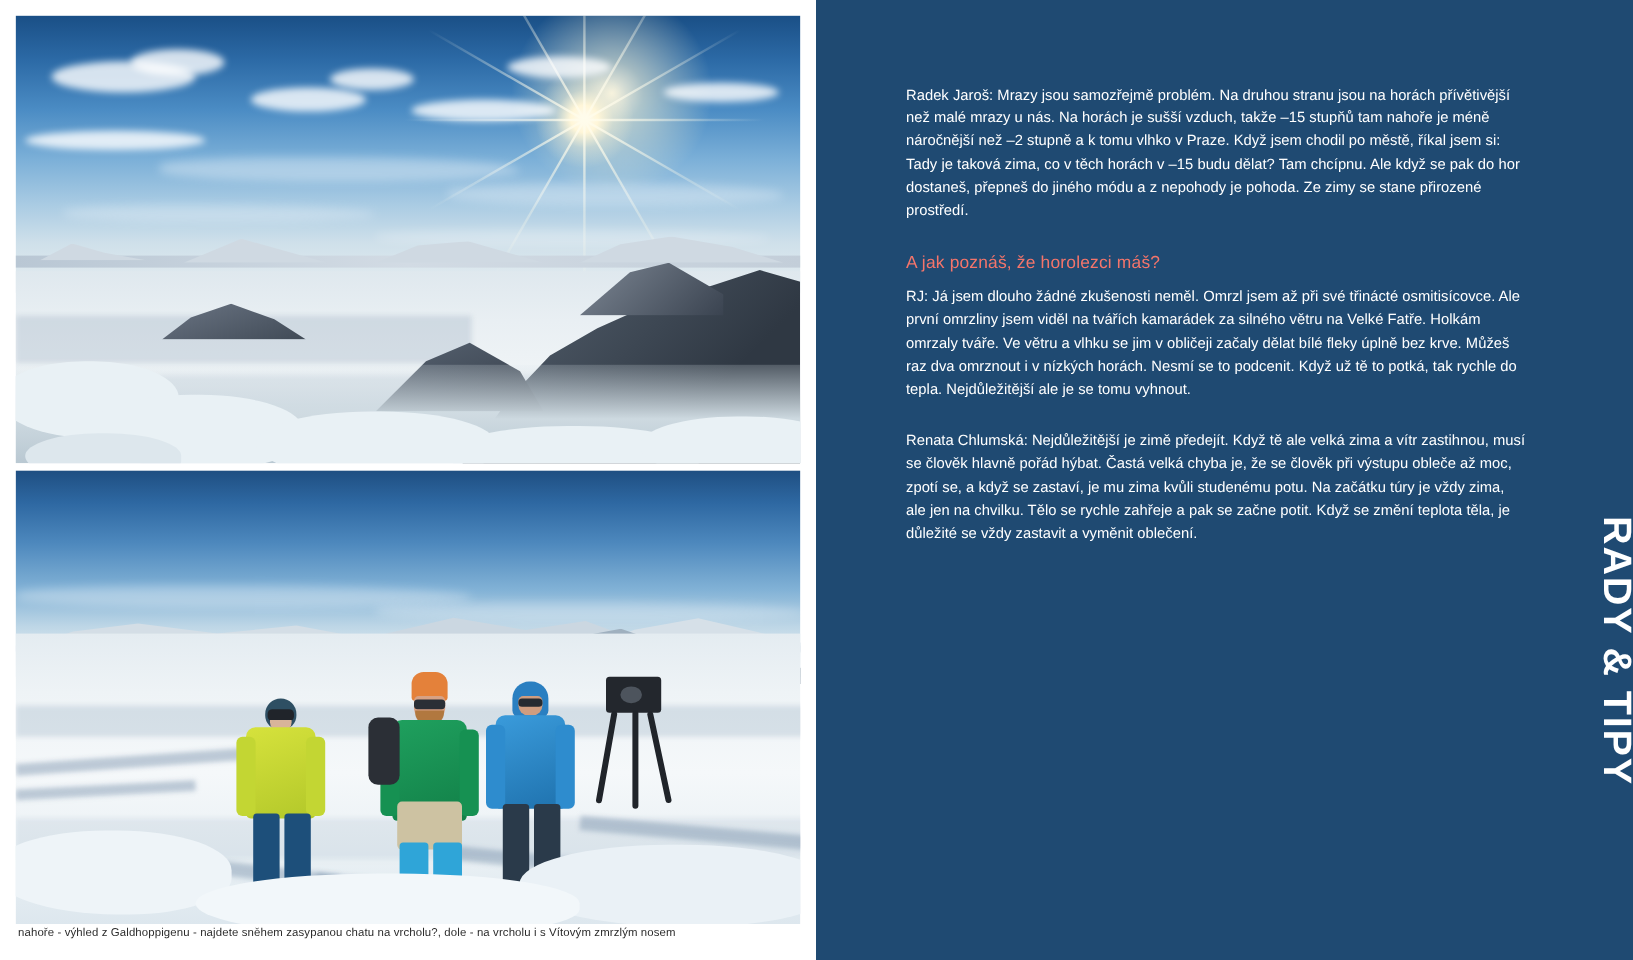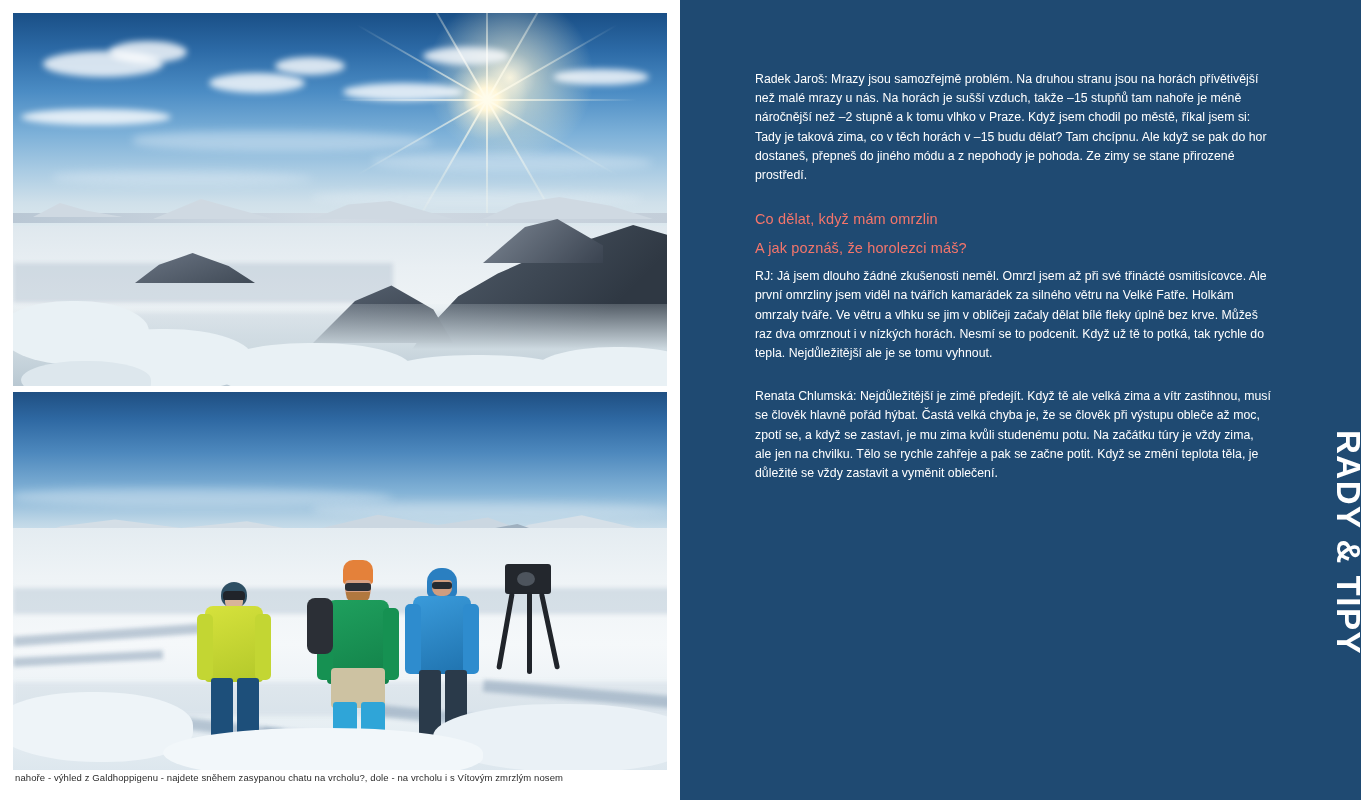--- a/index.html
+++ b/index.html
@@ -342,21 +342,20 @@
 
   <div class="right-page">
     <div class="text-col">
 
       <div class="block">
         <p class="a">Radek Jaroš: Mrazy jsou samozřejmě problém. Na druhou stranu jsou na horách přívětivější než malé mrazy u nás. Na horách je sušší vzduch, takže –15 stupňů tam nahoře je méně náročnější než –2 stupně a k tomu vlhko v Praze. Když jsem chodil po městě, říkal jsem si: Tady je taková zima, co v těch horách v –15 budu dělat? Tam chcípnu. Ale když se pak do hor dostaneš, přepneš do jiného módu a z nepohody je pohoda. Ze zimy se stane přirozené prostředí.</p>
       </div>
 
 
       <div class="block">
-        <p class="q">Co dělat, když mám omrzlin</p>
       </div>
 
       <div class="block">
         <p class="q">A jak poznáš, že horolezci máš?</p>
         <p class="a">RJ: Já jsem dlouho žádné zkušenosti neměl. Omrzl jsem až při své třinácté osmitisícovce. Ale první omrzliny jsem viděl na tvářích kamarádek za silného větru na Velké Fatře. Holkám omrzaly tváře. Ve větru a vlhku se jim v obličeji začaly dělat bílé fleky úplně bez krve. Můžeš raz dva omrznout i v nízkých horách. Nesmí se to podcenit. Když už tě to potká, tak rychle do tepla. Nejdůležitější ale je se tomu vyhnout.</p>
       </div>
 
       <p class="a last">Renata Chlumská: Nejdůležitější je zimě předejít. Když tě ale velká zima a vítr zastihnou, musí se člověk hlavně pořád hýbat. Častá velká chyba je, že se člověk při výstupu obleče až moc, zpotí se, a když se zastaví, je mu zima kvůli studenému potu. Na začátku túry je vždy zima, ale jen na chvilku. Tělo se rychle zahřeje a pak se začne potit. Když se změní teplota těla, je důležité se vždy zastavit a vyměnit oblečení.</p>
     </div>
 

